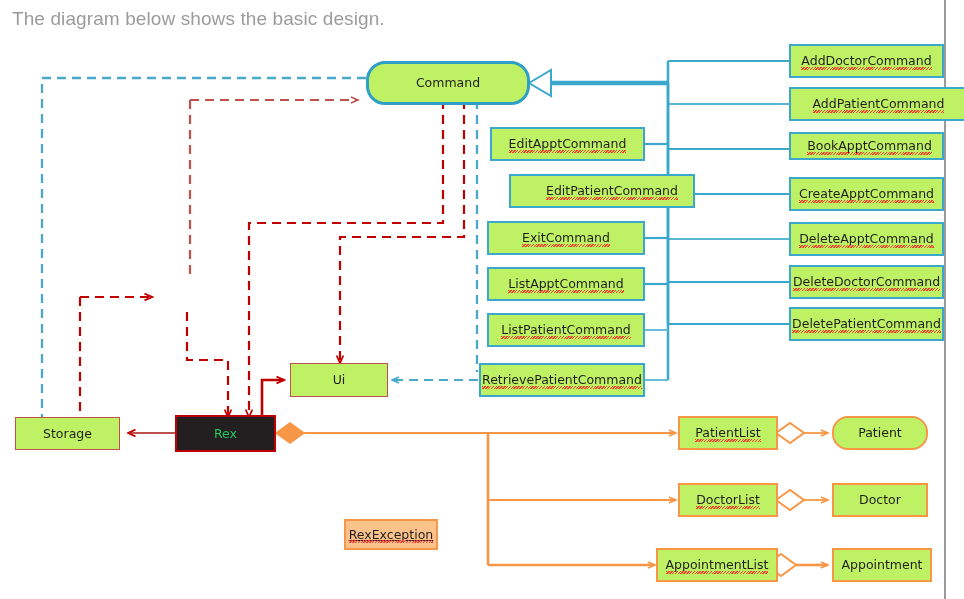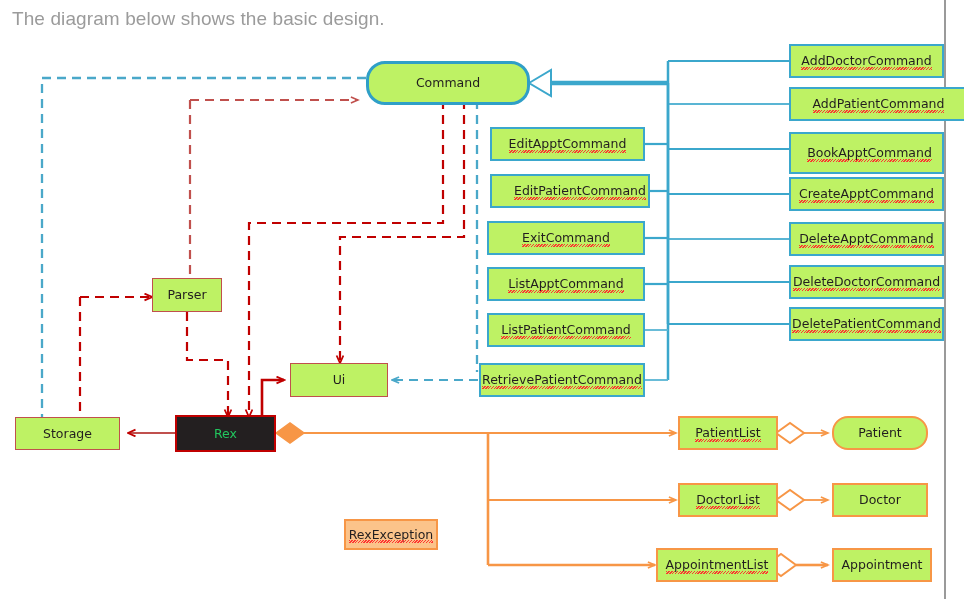--- a/index.html
+++ b/index.html
@@ -131,21 +131,21 @@
     <path d="M945,0 L945,599" stroke="#9a9a9a" stroke-width="2" fill="none"></path>
   </svg>
 
   <div class="node blue-thick" style="left:366px;top:61px;width:164px;height:44px;border-radius:19px;">
     <span>Command</span>
   </div>
 
   <div class="node blue" style="left:490px;top:127px;width:155px;height:34px;">
     <span class="sqwrap"><span>EditApptCommand</span><span class="sqline"></span></span>
   </div>
-  <div class="node blue" style="left:490px;top:174px;width:160px;height:34px;padding-left:20px;">
+  <div class="node blue" style="left:509px;top:174px;width:186px;height:34px;padding-left:20px;">
     <span class="sqwrap"><span>EditPatientCommand</span><span class="sqline"></span></span>
   </div>
   <div class="node blue" style="left:487px;top:221px;width:158px;height:34px;">
     <span class="sqwrap"><span>ExitCommand</span><span class="sqline"></span></span>
   </div>
   <div class="node blue" style="left:487px;top:267px;width:158px;height:34px;">
     <span class="sqwrap"><span>ListApptCommand</span><span class="sqline"></span></span>
   </div>
   <div class="node blue" style="left:487px;top:313px;width:158px;height:34px;">
     <span class="sqwrap"><span>ListPatientCommand</span><span class="sqline"></span></span>
@@ -153,50 +153,47 @@
   <div class="node blue" style="left:479px;top:363px;width:166px;height:34px;">
     <span class="sqwrap"><span>RetrievePatientCommand</span><span class="sqline"></span></span>
   </div>
 
   <div class="node blue" style="left:789px;top:44px;width:155px;height:34px;">
     <span class="sqwrap"><span>AddDoctorCommand</span><span class="sqline"></span></span>
   </div>
   <div class="node blue" style="left:789px;top:87px;width:179px;height:34px;">
     <span class="sqwrap"><span>AddPatientCommand</span><span class="sqline"></span></span>
   </div>
-  <div class="node blue" style="left:789px;top:132px;width:155px;height:42px;padding-left:6px;">
+  <div class="node blue" style="left:789px;top:132px;width:155px;height:28px;padding-left:6px;">
     <span class="sqwrap"><span>BookApptCommand</span><span class="sqline"></span></span>
   </div>
   <div class="node blue" style="left:789px;top:177px;width:155px;height:34px;">
     <span class="sqwrap"><span>CreateApptCommand</span><span class="sqline"></span></span>
   </div>
   <div class="node blue" style="left:789px;top:222px;width:155px;height:34px;">
     <span class="sqwrap"><span>DeleteApptCommand</span><span class="sqline"></span></span>
   </div>
   <div class="node blue" style="left:789px;top:265px;width:155px;height:34px;">
     <span class="sqwrap"><span>DeleteDoctorCommand</span><span class="sqline"></span></span>
   </div>
   <div class="node blue" style="left:789px;top:307px;width:155px;height:34px;">
     <span class="sqwrap"><span>DeletePatientCommand</span><span class="sqline"></span></span>
   </div>
 
-  <div class="node red" style="left:152px;top:278px;width:70px;height:34px;">
-    <span>Parser</span>
-  </div>
   <div class="node red" style="left:290px;top:363px;width:98px;height:34px;">
     <span>Ui</span>
   </div>
   <div class="node red" style="left:15px;top:417px;width:105px;height:33px;">
     <span>Storage</span>
   </div>
   <div class="node dark" style="left:175px;top:415px;width:101px;height:37px;">
     <span>Rex</span>
   </div>
 
-  <div class="node exc" style="left:344px;top:519px;width:94px;height:31px;">
+  <div class="node exc" style="left:344px;top:519px;width:94px;height:31px;text-decoration:underline;">
     <span class="sqwrap"><span>RexException</span><span class="sqline"></span></span>
   </div>
 
   <div class="node orange" style="left:678px;top:416px;width:100px;height:34px;">
     <span class="sqwrap"><span>PatientList</span><span class="sqline"></span></span>
   </div>
   <div class="node orange" style="left:832px;top:416px;width:96px;height:34px;border-radius:16px;">
     <span>Patient</span>
   </div>
 

